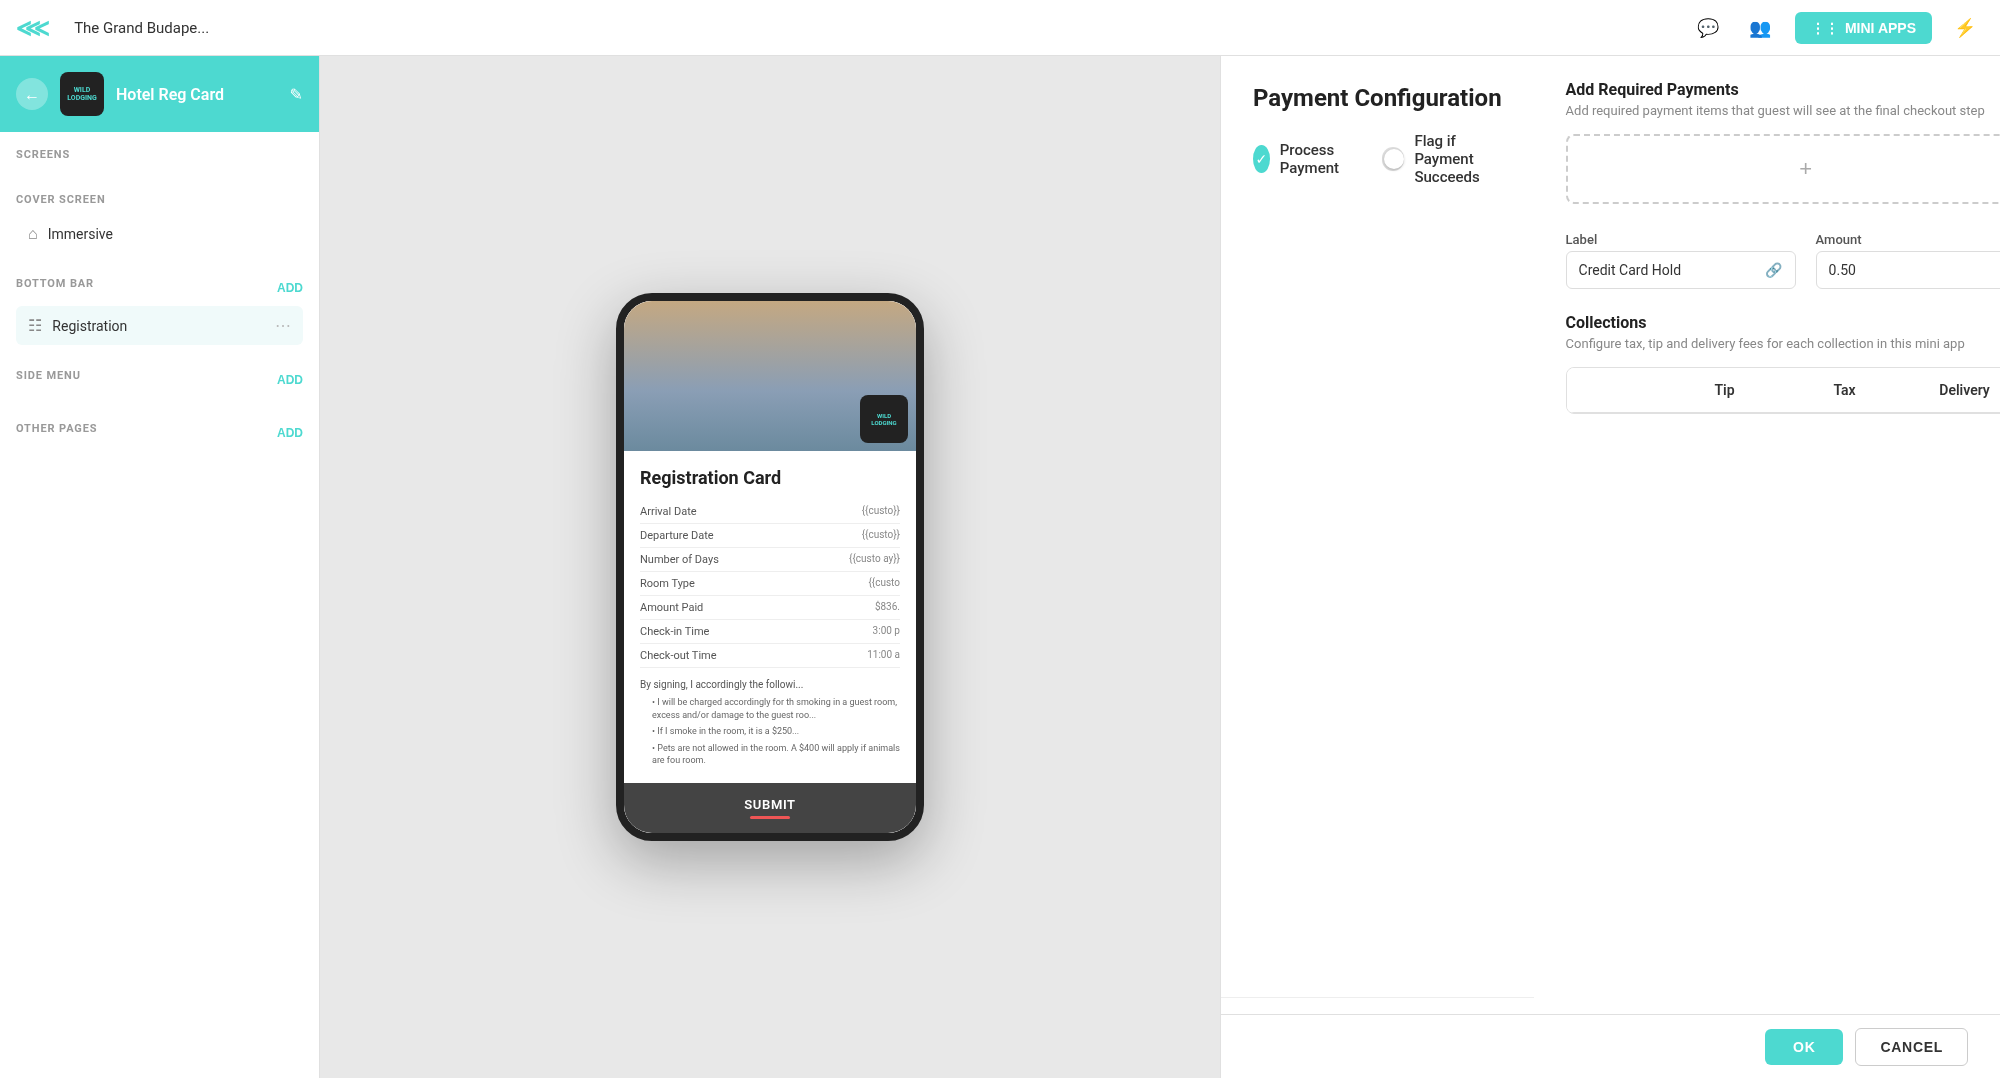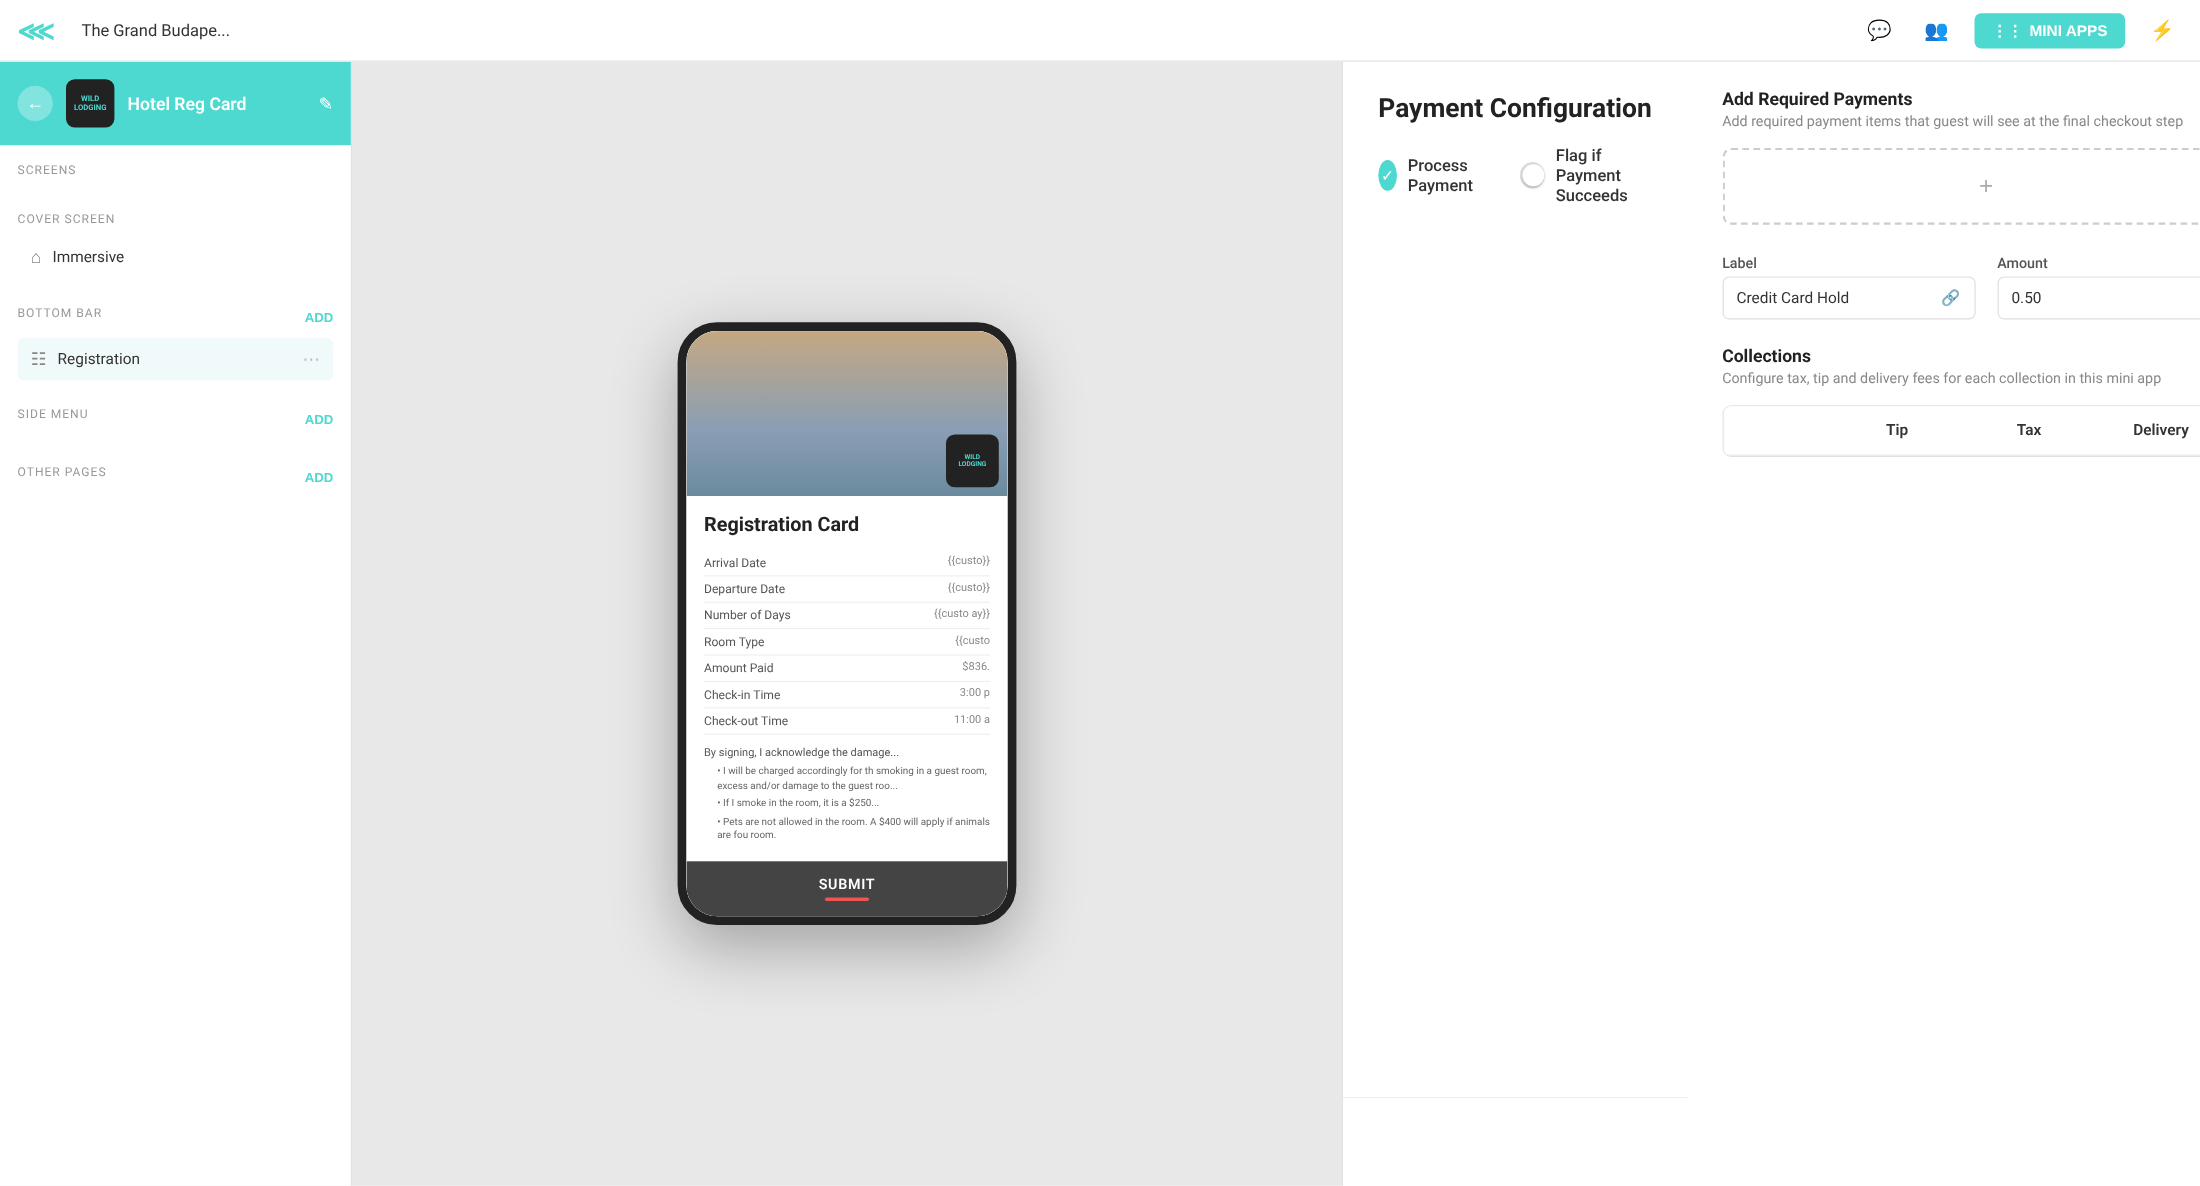--- a/index.html
+++ b/index.html
@@ -111,21 +111,21 @@
       color: #fff;
       font-size: 16px;
       cursor: pointer;
     }
 
     .sidebar-section {
       padding: 16px 16px 8px;
     }
     .sidebar-section-title {
       font-size: 11px;
-      font-weight: 400;
+      font-weight: 700;
       color: #999;
       letter-spacing: 0.08em;
       text-transform: uppercase;
       margin-bottom: 8px;
     }
     .sidebar-section-header {
       display: flex;
       align-items: center;
       justify-content: space-between;
       margin-bottom: 8px;
@@ -569,21 +569,21 @@
             <span class="phone-form-value">$836.</span>
           </div>
           <div class="phone-form-row">
             <span class="phone-form-label">Check-in Time</span>
             <span class="phone-form-value">3:00 p</span>
           </div>
           <div class="phone-form-row">
             <span class="phone-form-label">Check-out Time</span>
             <span class="phone-form-value">11:00 a</span>
           </div>
-          <div class="phone-text">By signing, I acknowledge the damage...</div>
+          <div class="phone-text">By signing, I accordingly the followi...</div>
           <div class="phone-bullet">• I will be charged accordingly for th smoking in a guest room, excess and/or damage to the guest roo...</div>
           <div class="phone-bullet">• If I smoke in the room, it is a $250...</div>
           <div class="phone-bullet">• Pets are not allowed in the room. A $400 will apply if animals are fou room.</div>
         </div>
         <div class="phone-submit">
           <span>SUBMIT</span>
           <div class="phone-submit-underline"></div>
         </div>
       </div>
     </div>
@@ -640,15 +640,19 @@
           <div class="collections-header">
             <div class="collections-col-name"></div>
             <div class="collections-col-tip">Tip</div>
             <div class="collections-col-tax">Tax</div>
             <div class="collections-col-delivery">Delivery</div>
           </div>
         </div>
       </div>
     </div>
 
+    <div class="bottom-bar">
+      <button class="btn-ok">OK</button>
+      <button class="btn-cancel">CANCEL</button>
+    </div>
   </div>
 
 </div>
 
 </body></html>

